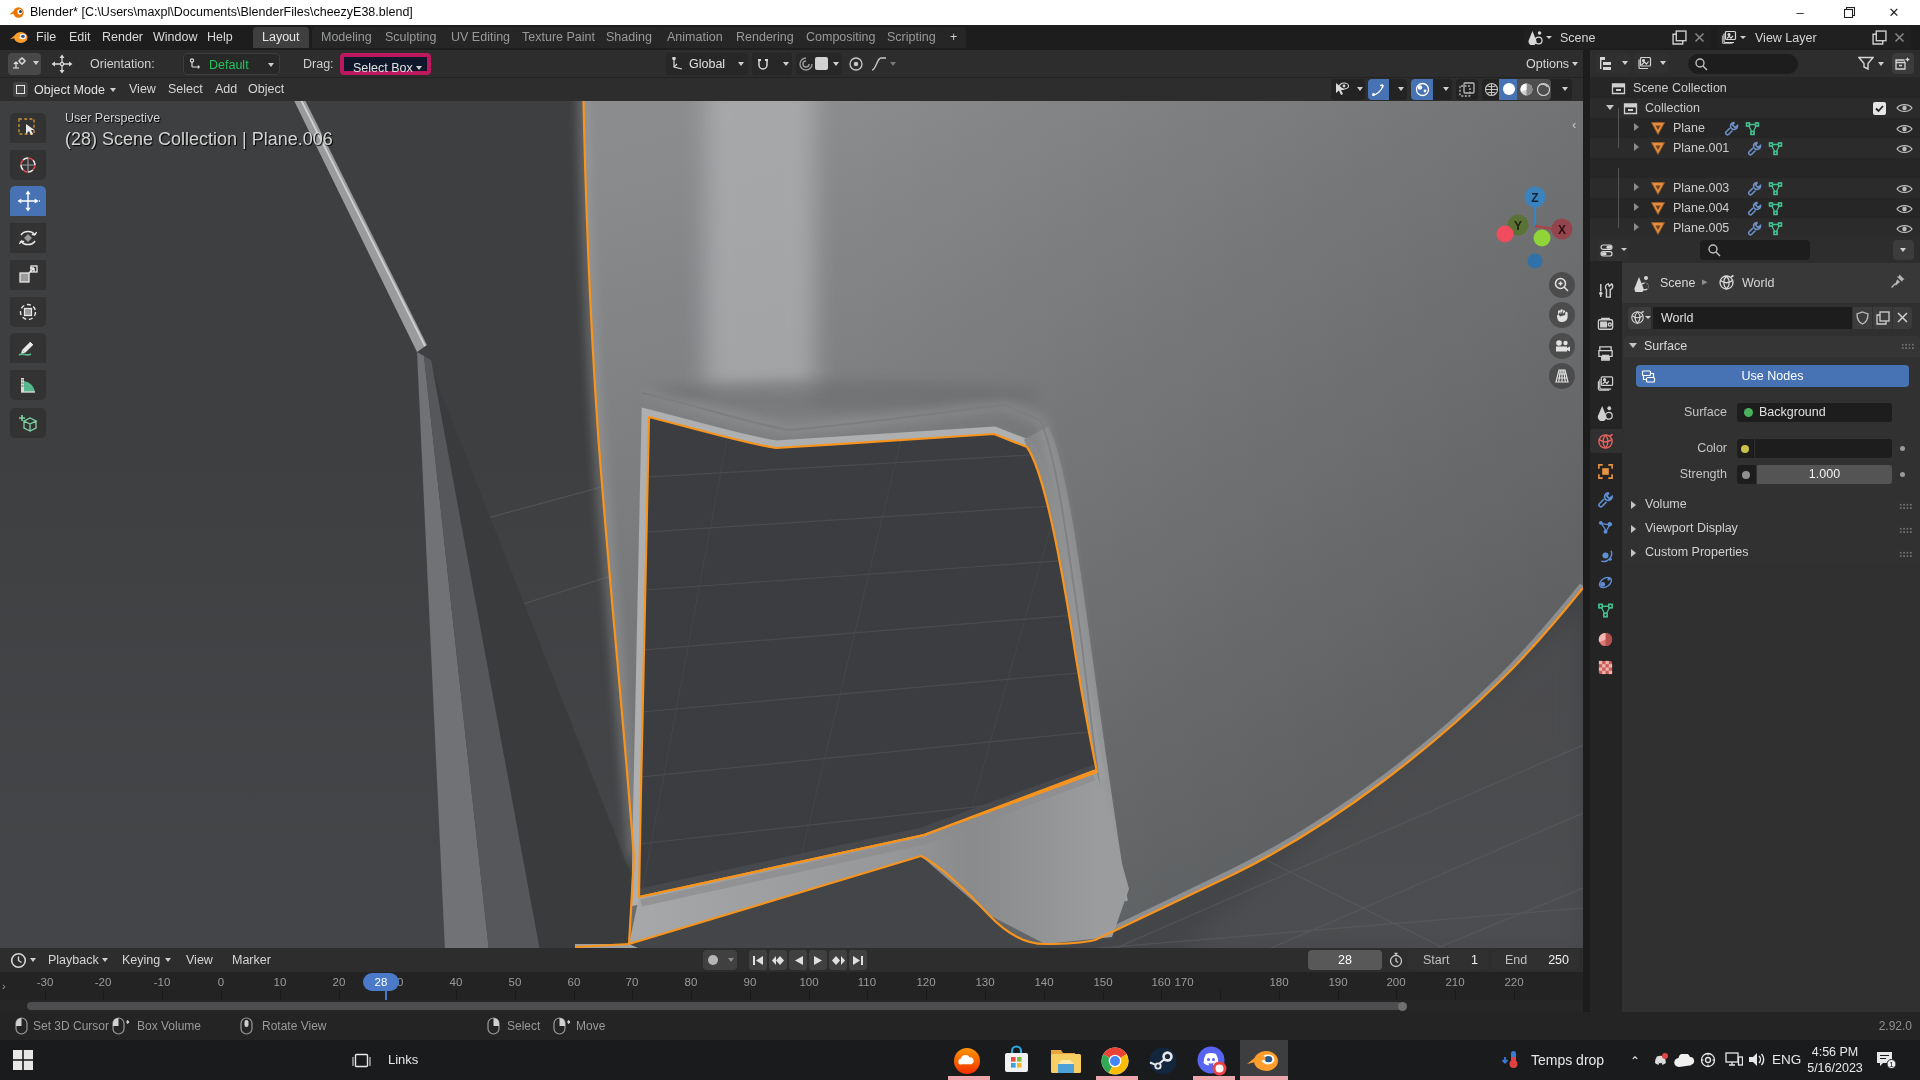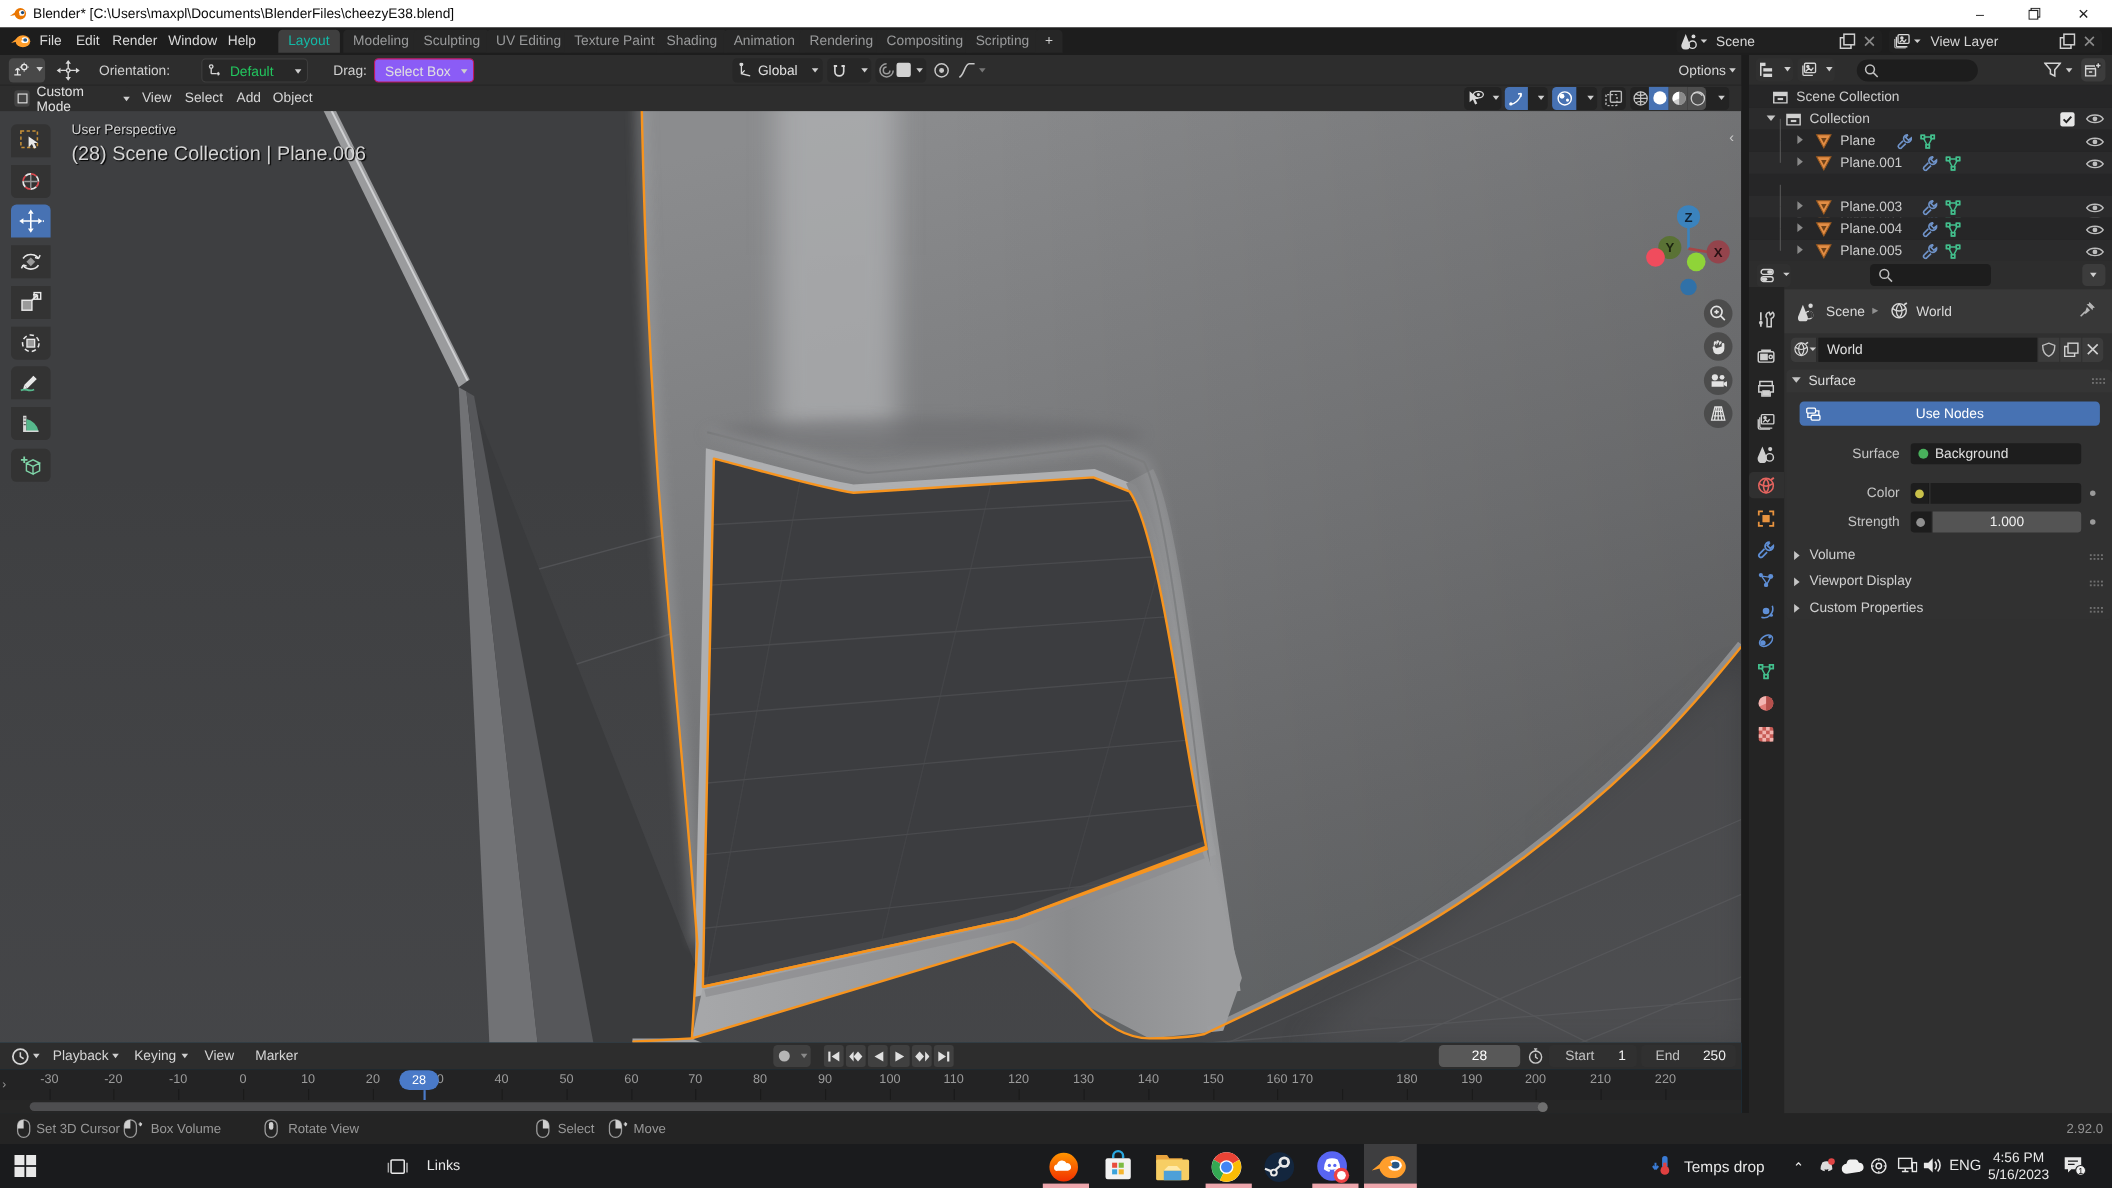--- a/index.html
+++ b/index.html
@@ -6,21 +6,21 @@
 body{width:1920px;height:1080px;overflow:hidden;background:#303030;position:relative;}
 .a{position:absolute;}
 
 #titlebar{left:0;top:0;width:1920px;height:25px;background:#ffffff;color:#0a0a0a;font-size:12.5px;}
 #titlebar .t{position:absolute;left:30px;top:5px;}
 .winbtn{position:absolute;top:0;width:46px;height:25px;color:#222;font-size:13px;text-align:center;line-height:25px;}
 
 #menubar{left:0;top:25px;width:1920px;height:25px;background:#1d1d1d;color:#d9d9d9;font-size:12.5px;}
 .menuitem{position:absolute;top:4.5px;color:#dadada;}
 .wtab{position:absolute;top:2px;height:21px;line-height:21px;padding:0 9px;color:#999a9b;font-size:12.5px;background:#262626;border-radius:4px 4px 0 0;}
-.wtab.on{background:#3f3f3f;color:#14b8a6;}
+.wtab.on{background:#3f3f3f;color:#e5e5e5;}
 
 #toolrow{left:0;top:50px;width:1583px;height:28px;background:#2d2d2d;color:#d5d5d5;font-size:12.5px;border-bottom:1px solid #232323;}
 
 #viewport{left:0;top:78px;width:1583px;height:870px;background:#3e3f41;overflow:hidden;}
 #vpheader{left:0;top:0;width:1583px;height:23px;background:#2d2d2d;font-size:12.5px;color:#d5d5d5;}
 .vph{position:absolute;top:4px;}
 #lt .tb{position:absolute;left:10px;width:36px;height:30px;background:#333333;display:flex;align-items:center;justify-content:center;}
 .nav{position:absolute;left:1549px;width:26px;height:26px;background:rgba(70,70,70,0.85);border-radius:50%;display:flex;align-items:center;justify-content:center;}
 
 #rightdiv{left:1583px;top:50px;width:7px;height:962px;background:#1c1c1c;}
@@ -152,21 +152,21 @@
     <svg class="a" style="left:4px;top:3px" width="15" height="15" viewBox="0 0 15 15" fill="none" stroke="#d8d8d8" stroke-width="1.2">
         <circle cx="4" cy="3.5" r="1.6"></circle>
         <path d="M4,5 v5 M4,10 h5"></path>
         <path d="M9,10 l2.5,0 m0,0 l-1.6,-1.4 m1.6,1.4 l-1.6,1.4"></path>
       </svg>
     <span class="a" style="left:25px;top:3.5px;color:#22c55e">Default</span>
     <span style="position:absolute;right:5px;top:9px;border-left:3.5px solid transparent;border-right:3.5px solid transparent;border-top:4px solid #cfcfcf;"></span>
   </div>
   <span class="a" style="left:303px;top:7px;color:#d0d0d0">Drag:</span>
 
-  <div class="a" style="left:340px;top:3px;width:91px;height:22px;background:#8b5cf6;border:1px solid #be185d;border-radius:4px;">
+  <div class="a" style="left:340px;top:3px;width:91px;height:22px;background:#0f172a;border:4px solid #be185d;border-radius:4px;">
     <span class="a" style="left:9px;top:3.5px;color:#e0e0e0">Select Box</span>
     <span style="position:absolute;right:5px;top:9px;border-left:3.5px solid transparent;border-right:3.5px solid transparent;border-top:4px solid #cfcfcf;"></span>
   </div>
 
   <div class="a" style="left:666px;top:3px;width:82px;height:22px;background:#272727;border-radius:4px;">
     <svg class="a" style="left:5px;top:4px" width="14" height="14" viewBox="0 0 14 14" fill="none" stroke="#d8d8d8" stroke-width="1.2">
         <path d="M3,1 v9 l8,2 M3,10 l3,-3"></path>
         <circle cx="3" cy="1.5" r="1.2" fill="#d8d8d8"></circle>
       </svg>
     <span class="a" style="left:23px;top:3.5px;color:#e0e0e0">Global</span>
@@ -325,21 +325,21 @@
       <path d="M575,944 L629,941"></path>
     </g>
     </g>
   </svg>
   <div class="a" id="vpheader">
 
     <div class="a" style="left:10px;top:1px;width:108px;height:21px;background:#2d2d2d;border-radius:4px;display:flex;align-items:center;">
       <span style="display:inline-block;width:15px;height:15px;background:#434343;border-radius:3px;margin-left:3px;position:relative;">
           <span style="position:absolute;left:3px;top:3px;width:9px;height:9px;border:1.4px solid #e8e8e8;"></span>
         </span>
-      <span style="margin-left:6px;color:#e0e0e0;">Custom Mode</span>
+      <span style="margin-left:6px;color:#e0e0e0;">Object Mode</span>
       <span style="margin-left:5px;border-left:3.5px solid transparent;border-right:3.5px solid transparent;border-top:4px solid #cfcfcf;"></span>
     </div>
     <span class="vph" style="left:129px">View</span>
     <span class="vph" style="left:168px">Select</span>
     <span class="vph" style="left:215px">Add</span>
     <span class="vph" style="left:248px">Object</span>
 
     <div class="a" style="left:1331px;top:1px;width:34px;height:21px;background:#232323;border-radius:4px;">
       <svg class="a" style="left:2px;top:3px" width="17" height="15" viewBox="0 0 17 15" fill="#d8d8d8">
           <path d="M3,1 L3,11 L6,8.5 L8,13 L10,12 L8,8 L11.5,8 Z"></path>

